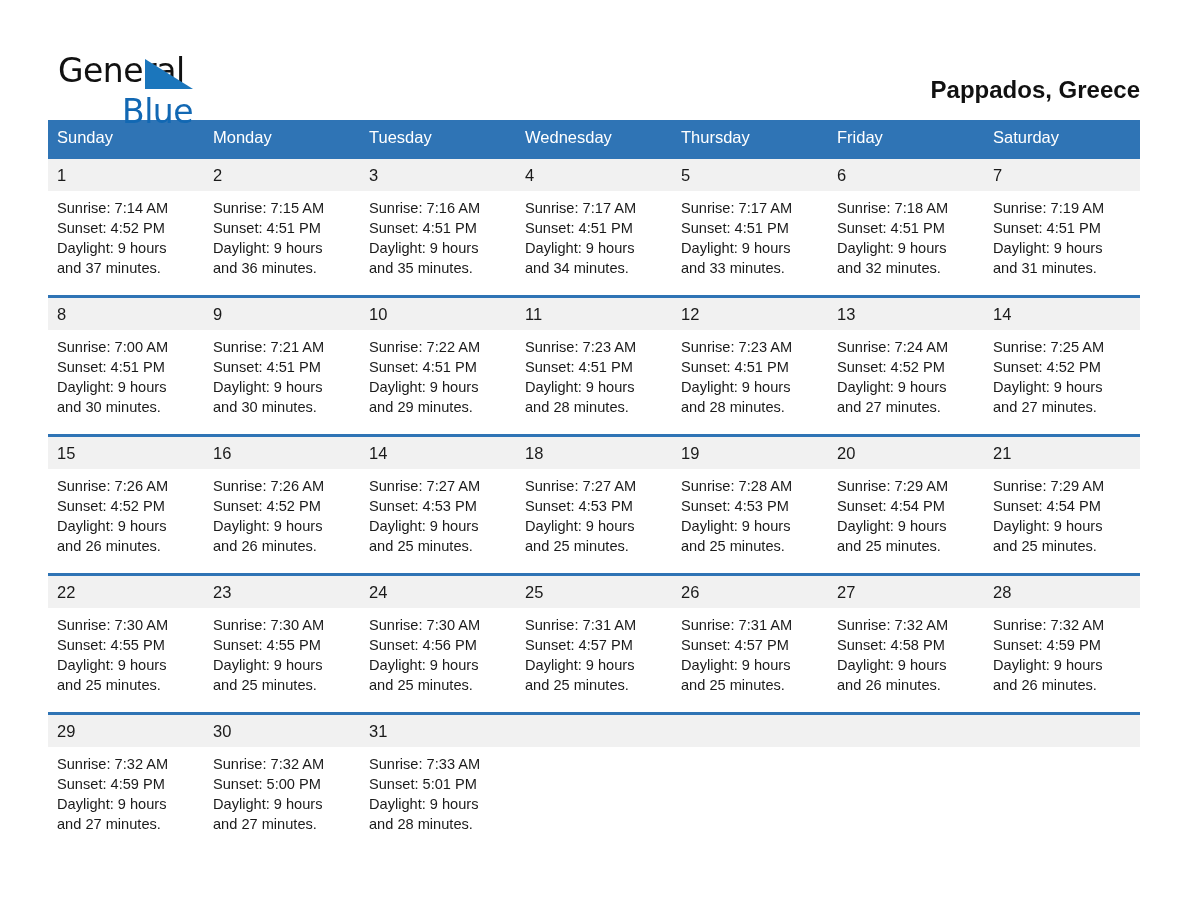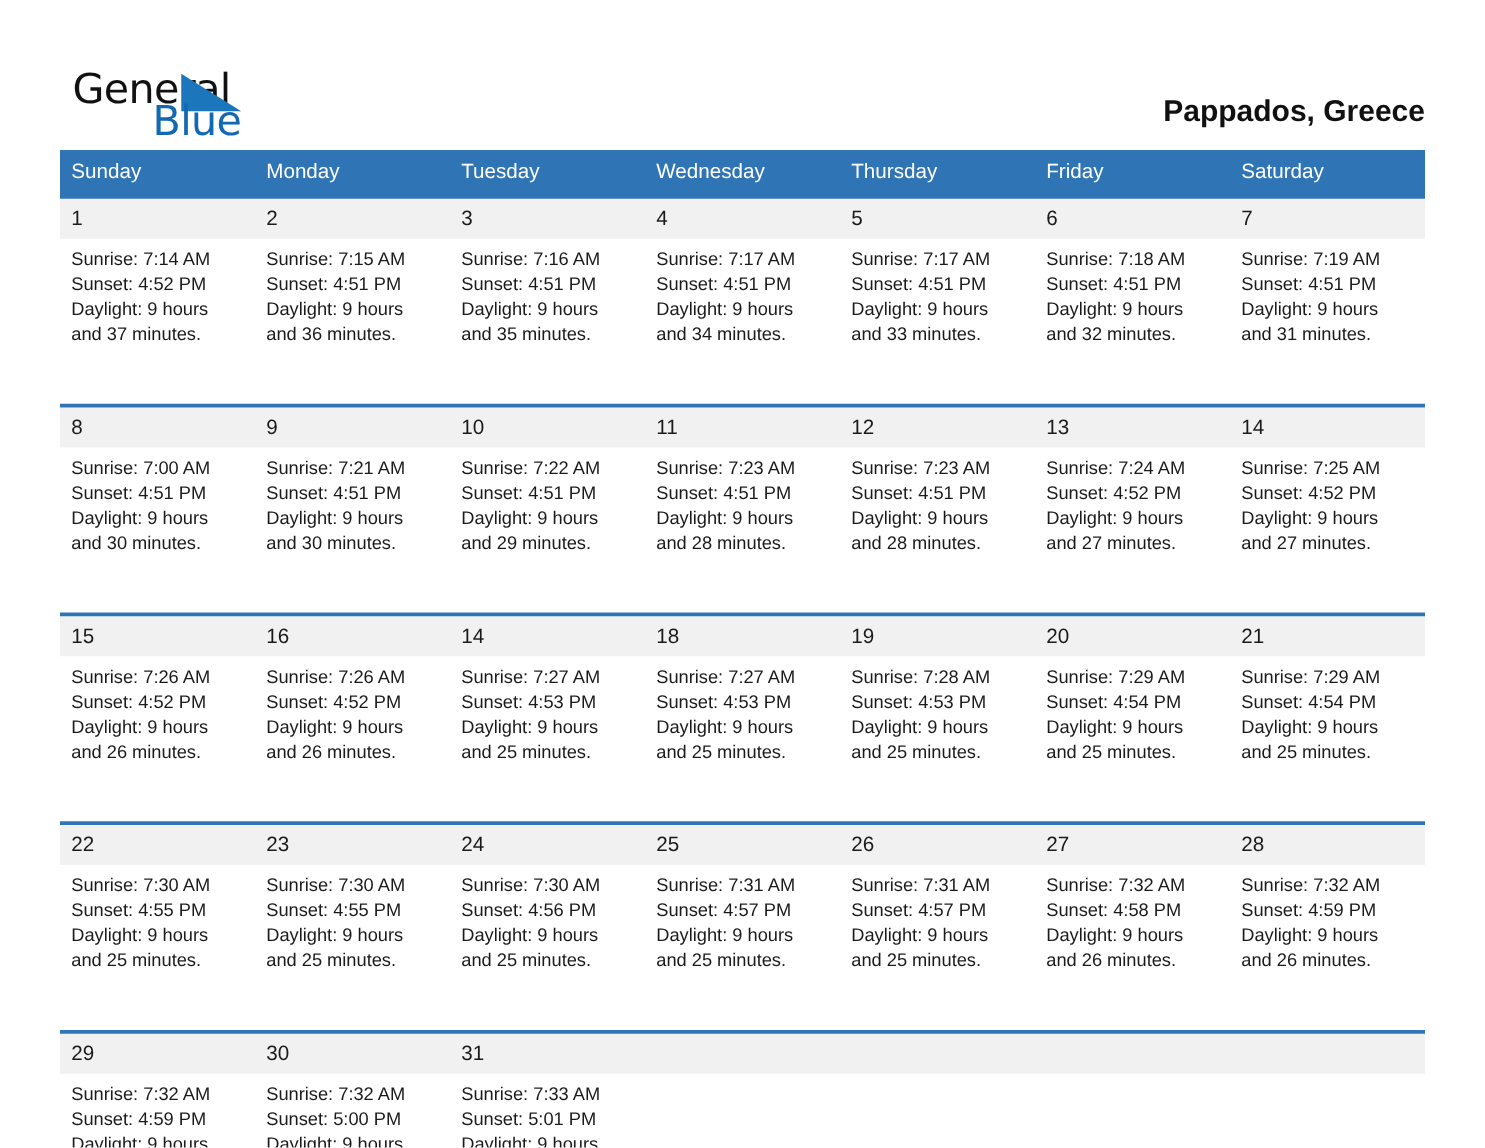--- a/index.html
+++ b/index.html
@@ -45,21 +45,21 @@
     font-size: 33px;
     line-height: 1;
     letter-spacing: -0.5px;
     color: #111111;
     font-family: "DejaVu Sans", sans-serif;
     font-weight: 400;
   }
   .brand-blue {
     position: absolute;
     left: 74px;
-    top: 32px;
+    top: 47px;
     font-size: 33px;
     line-height: 1;
     letter-spacing: -0.5px;
     color: #1268b3;
     font-family: "DejaVu Sans", sans-serif;
     font-weight: 400;
   }
   .brand-triangle {
     position: absolute;
     left: 97px;
@@ -127,21 +127,21 @@
     height: 20px;
   }
   .daynum.empty {
     color: transparent;
   }
   .details {
     padding: 7px 8px 0 9px;
     font-size: 14.6px;
     line-height: 20px;
     color: #1a1a1a;
-    height: 132px;
+    height: 104px;
     box-sizing: border-box;
   }
   .details div { white-space: nowrap; }
 </style>
 </head>
 <body>
 
 <div class="page">
 
   <div class="header">

